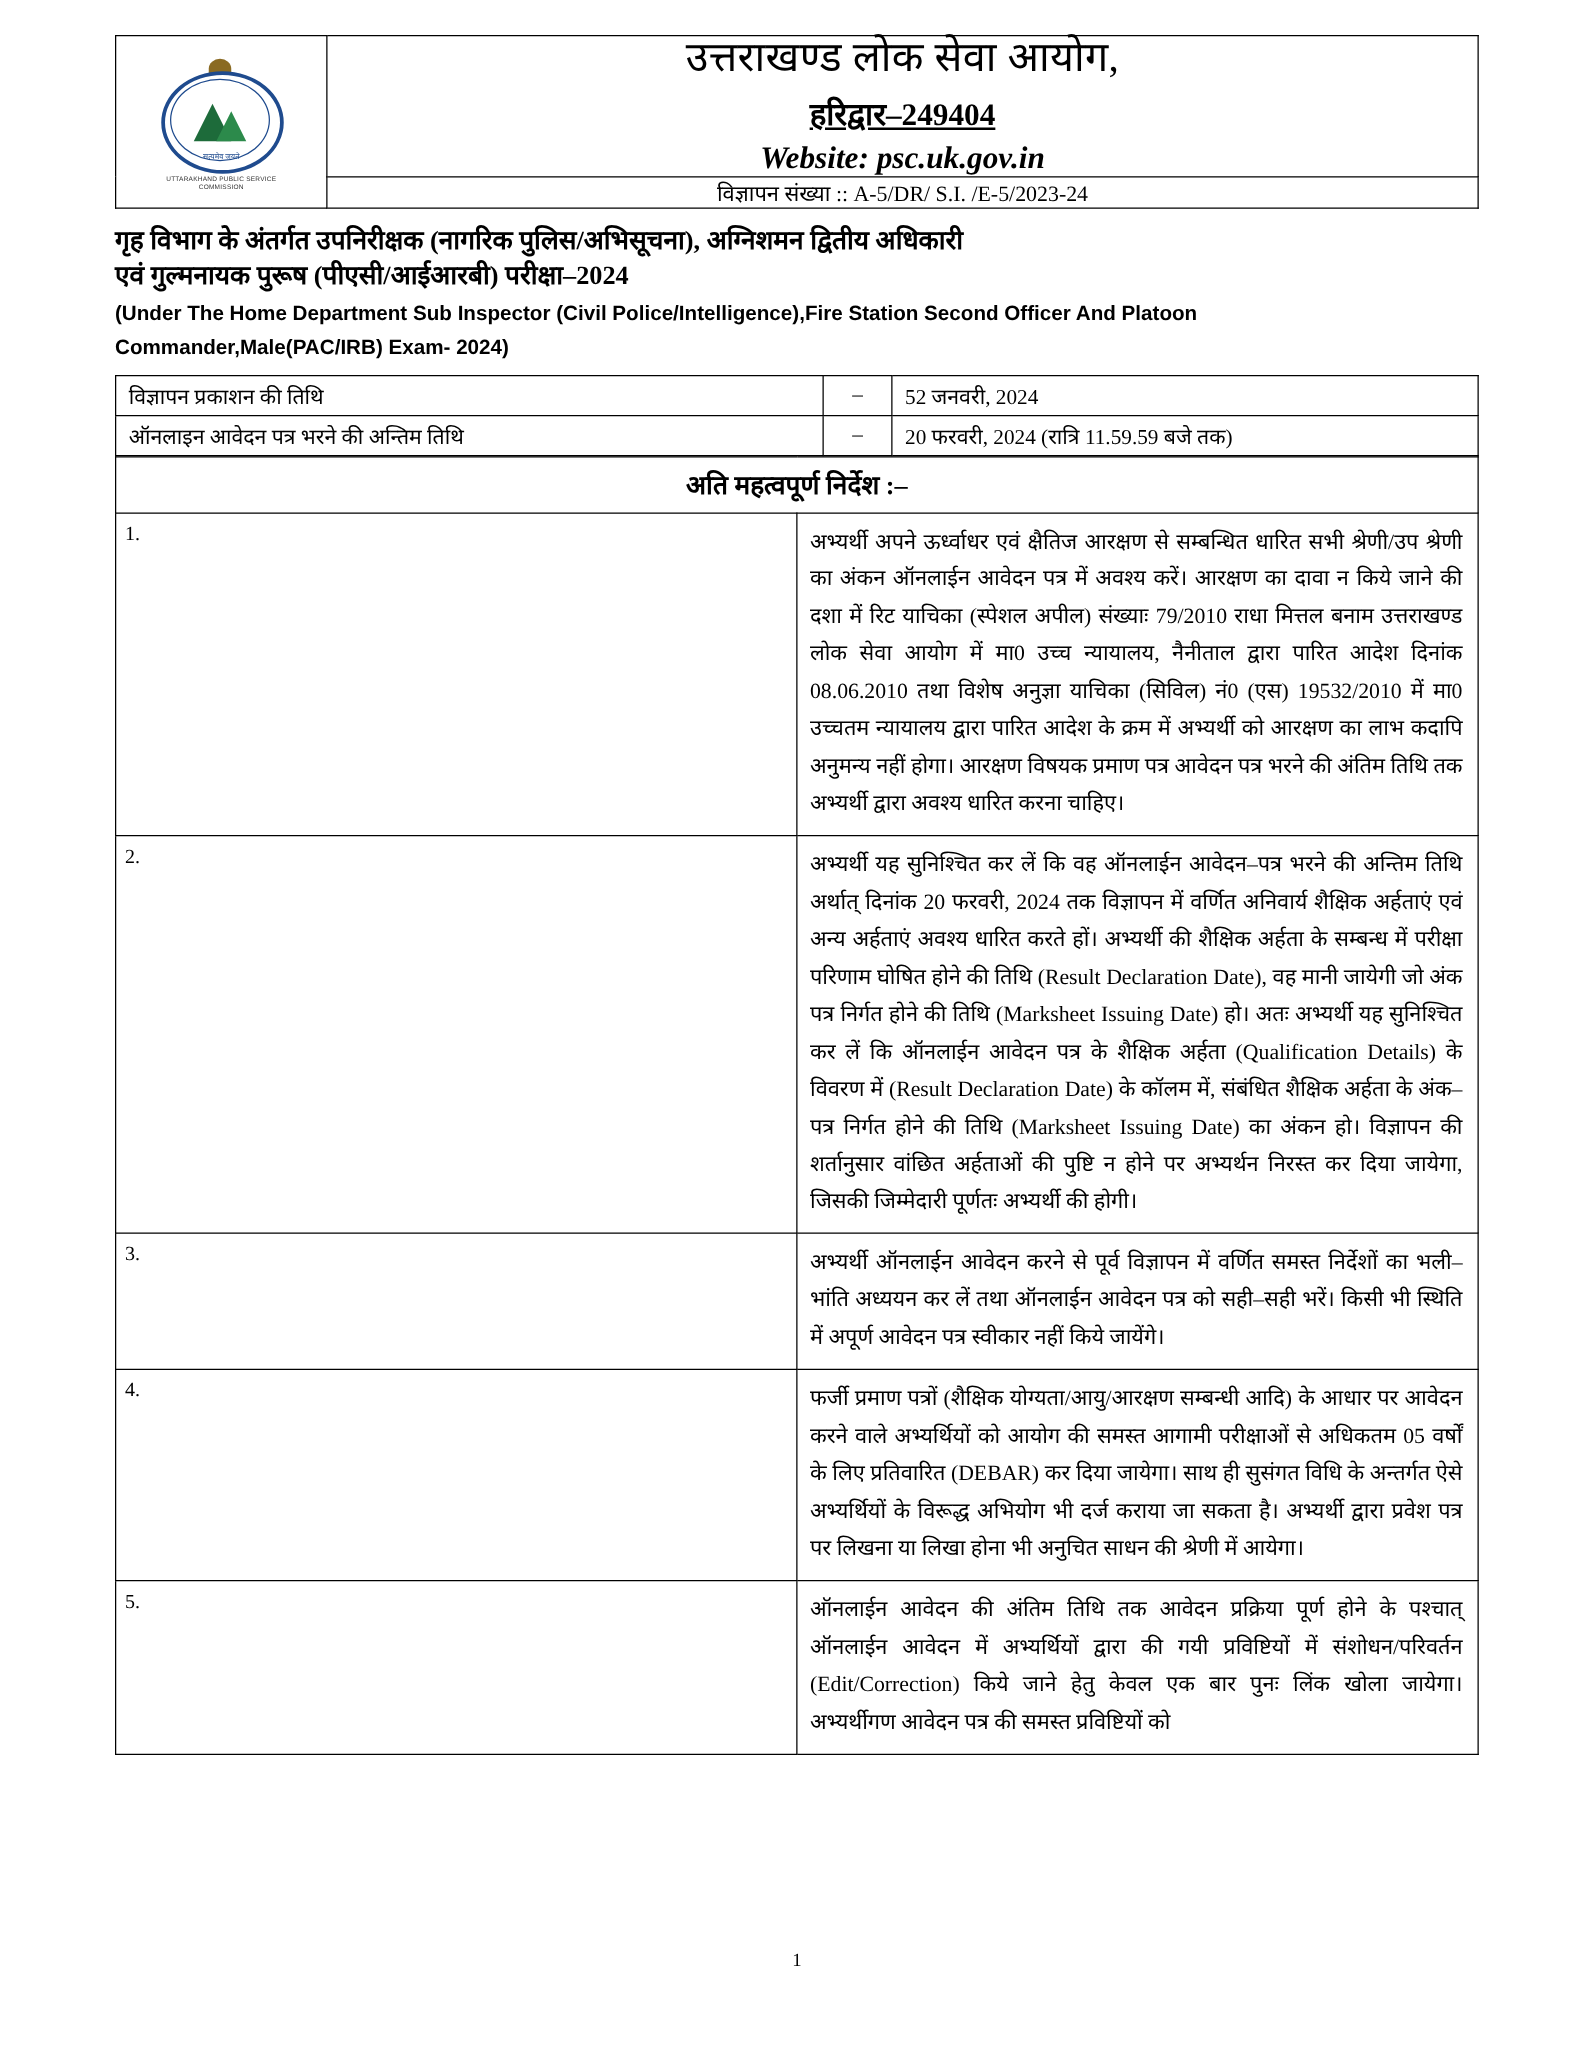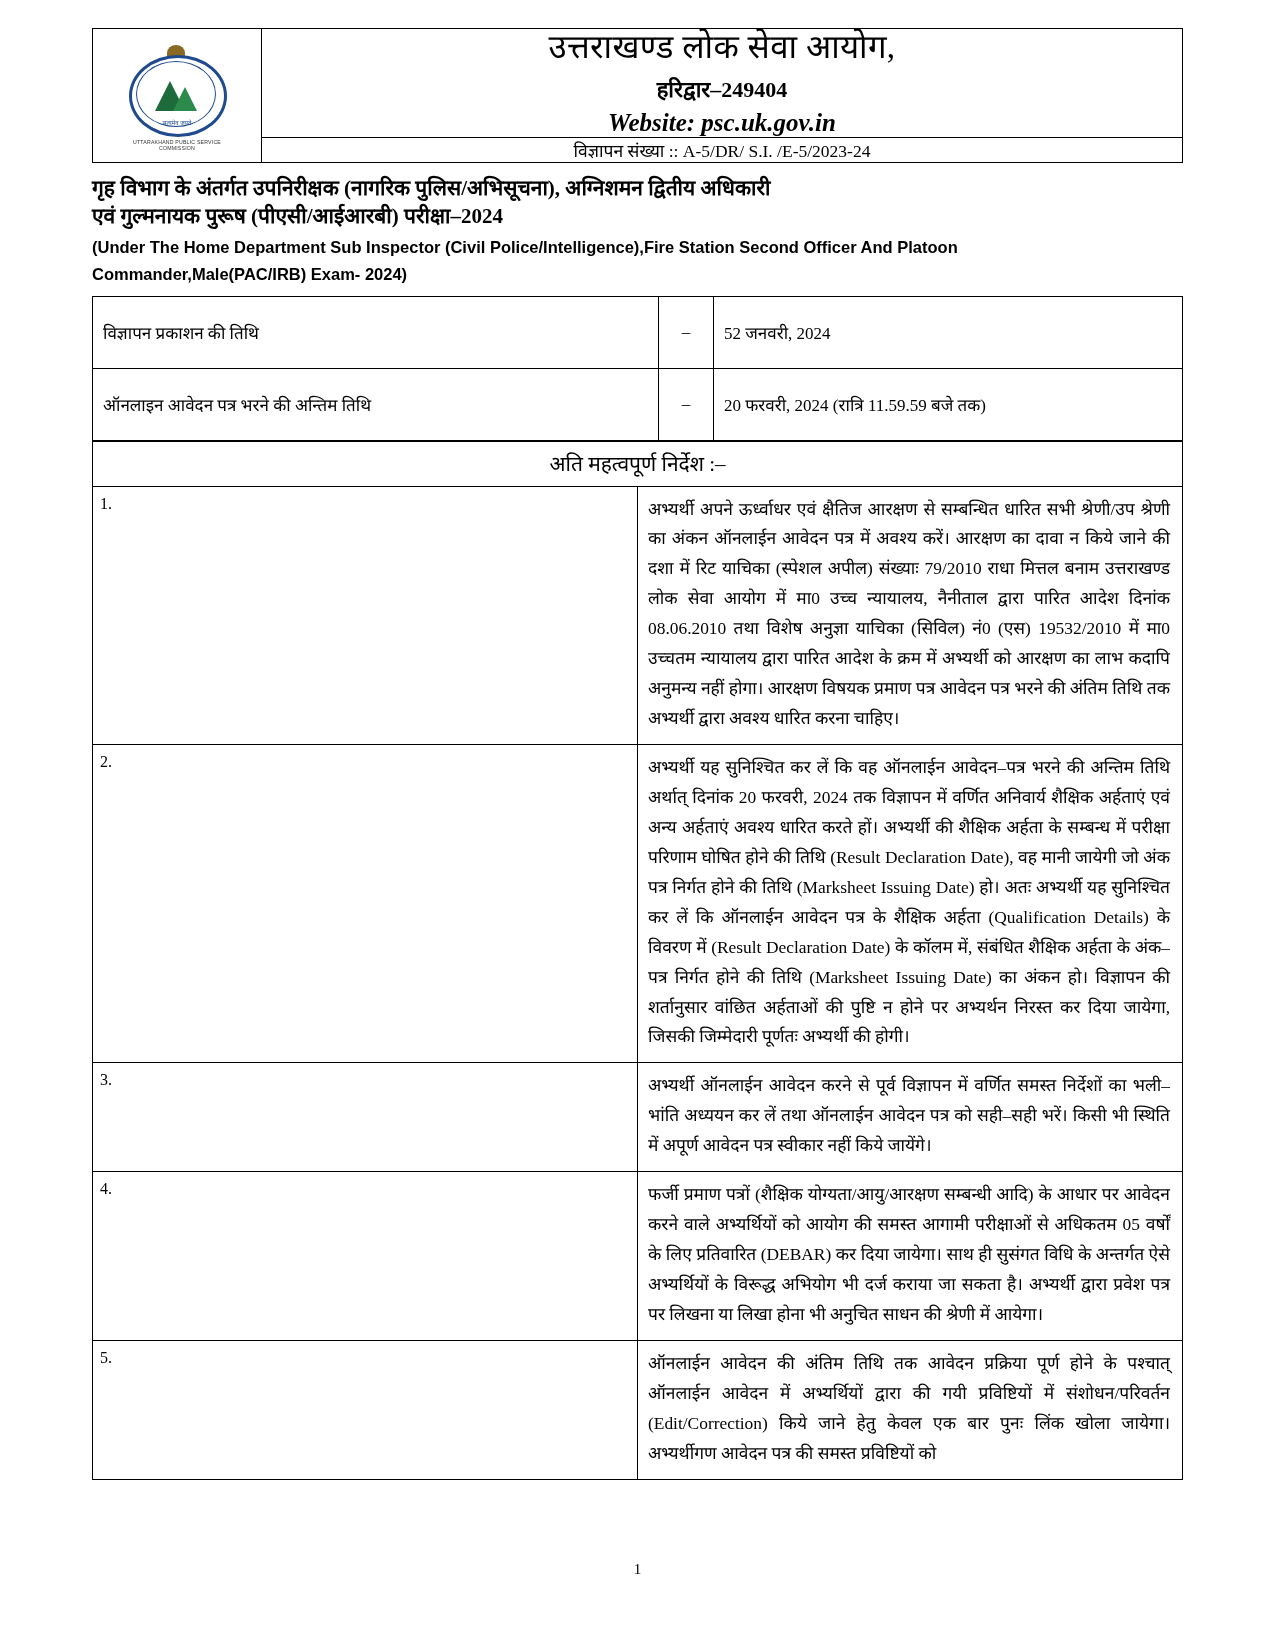--- a/index.html
+++ b/index.html
@@ -117,23 +117,24 @@
     text-align: center;
     padding: 6px 10px 10px 10px;
   }
   .t-main {
     font-size: 33px;
     font-weight: normal;
     line-height: 1.15;
     letter-spacing: .3px;
   }
   .t-sub {
-    font-size: 22px;
+    font-size: 25px;
     font-weight: bold;
     margin-top: 6px;
+    text-decoration: underline;
   }
   .t-web {
     font-size: 25px;
     font-weight: bold;
     font-style: italic;
     margin-top: 6px;
   }
   .adv-no-cell {
     text-align: center;
     padding: 7px 0;
@@ -161,21 +162,21 @@
 
   
   table.dates {
     width: 100%;
     border-collapse: collapse;
     table-layout: fixed;
     margin-top: 10px;
   }
   table.dates td {
     border: 1px solid #000;
-    padding: 24px 10px;
+    padding: 4px 10px;
     font-size: 17px;
     vertical-align: middle;
   }
   td.d-label { width: 545px; }
   td.d-dash  { width: 34px; text-align: center; }
   td.d-val   { font-size: 15.5px; }
 
   
   table.inst {
     width: 100%;
@@ -184,21 +185,21 @@
     margin-top: 0;
     border-top: none;
   }
   table.inst td {
     border: 1px solid #000;
     vertical-align: top;
   }
   td.inst-head {
     text-align: center;
     font-size: 21px;
-    font-weight: normal;
+    font-weight: bold;
     padding: 7px 0 9px 0;
   }
   td.num {
     width: 48px;
     font-size: 16px;
     padding: 8px 0 0 7px;
     text-align: left;
   }
   td.body {
     padding: 8px 12px 10px 10px;

